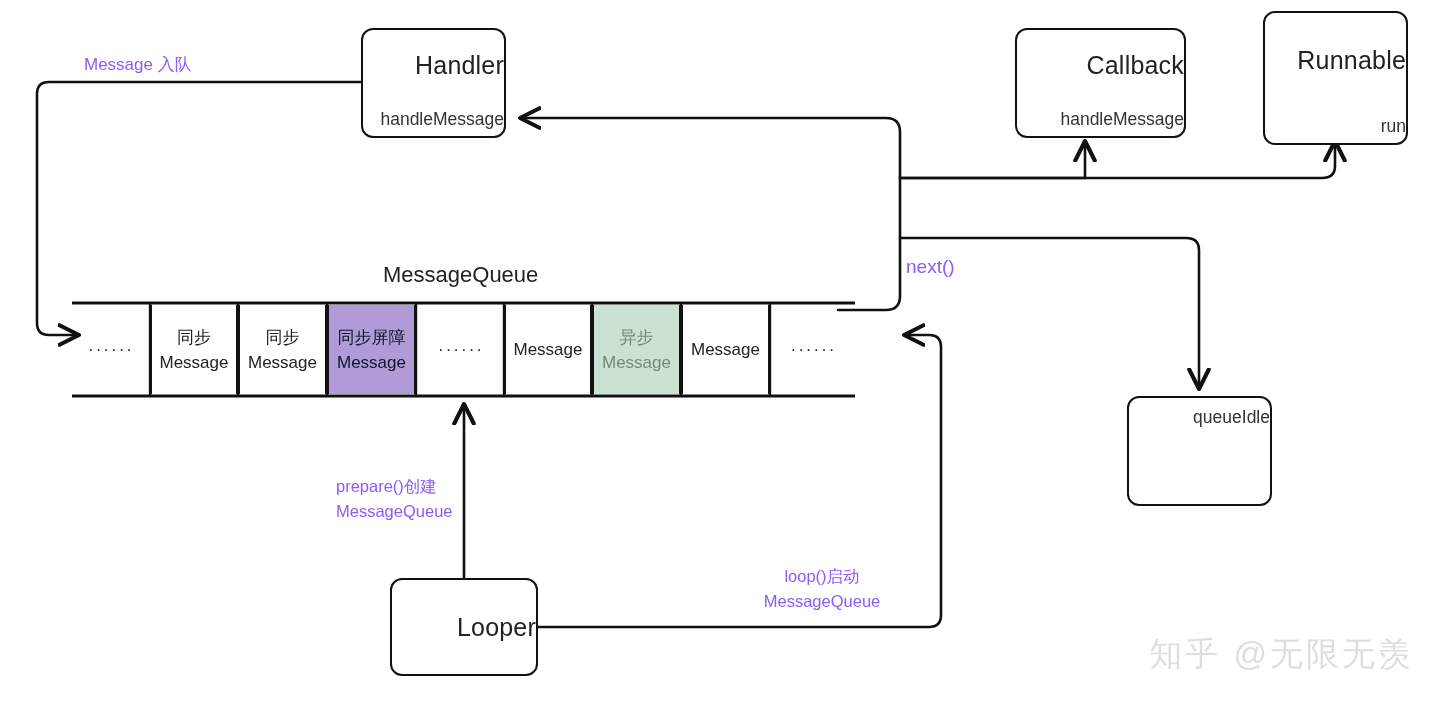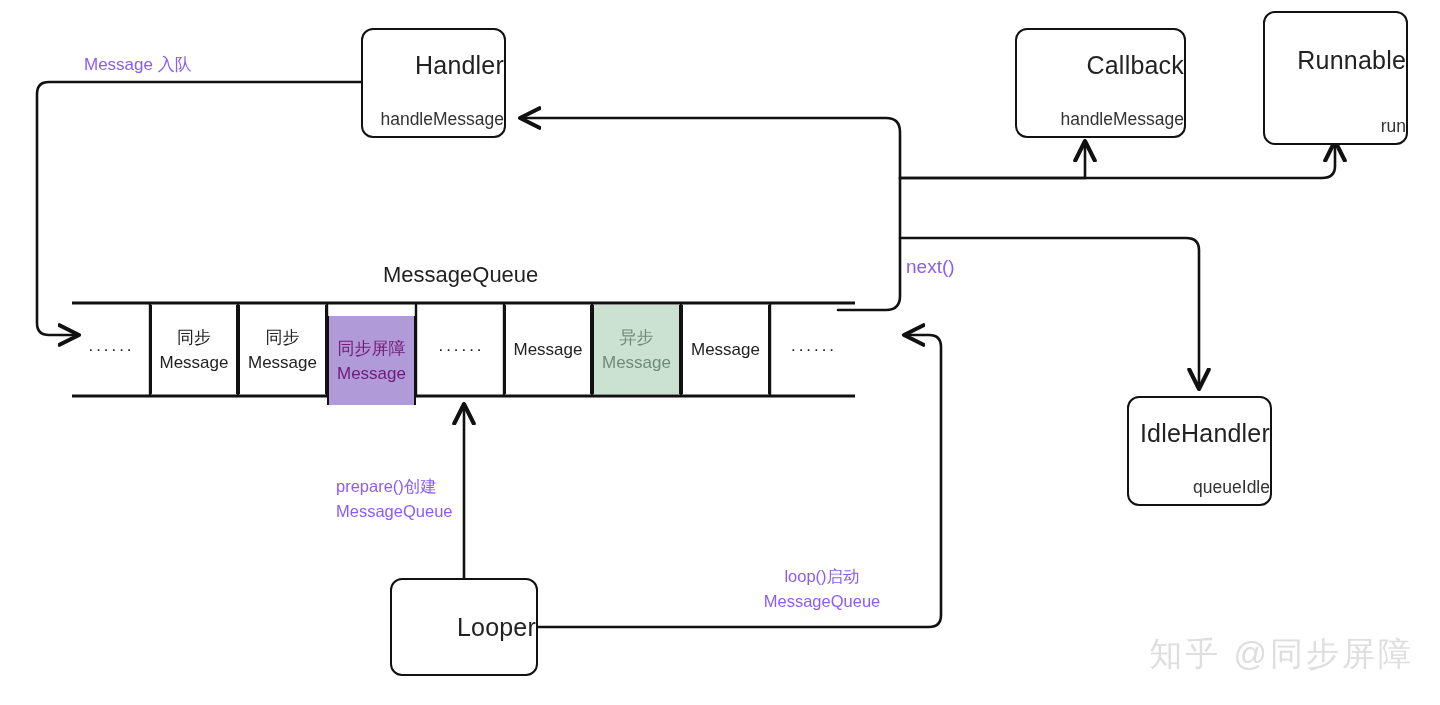--- a/index.html
+++ b/index.html
@@ -72,21 +72,21 @@
   <div class="cell" style="left:150px;top:305px;width:88px;height:89px;">
     <span>同步</span>
     <span>Message</span>
   </div>
 
   <div class="cell" style="left:238px;top:305px;width:89px;height:89px;">
     <span>同步</span>
     <span>Message</span>
   </div>
 
-  <div class="cell" style="left:327px;top:316px;width:89px;height:89px;background:#b09ad8;color:#701a75;">
+  <div class="cell" style="left:327px;top:305px;width:89px;height:89px;background:#b09ad8;color:#0f172a;">
     <span>同步屏障</span>
     <span>Message</span>
   </div>
 
   <div class="cell dots" style="left:418px;top:305px;width:86px;height:89px;">
     <span>······</span>
   </div>
 
   <div class="cell" style="left:504px;top:305px;width:88px;height:89px;">
     <span>Message</span>
@@ -119,21 +119,20 @@
     <div class="method">handleMessage</div>
   </div>
 
   <div class="node" style="left:1263px;top:11px;width:145px;height:134px;">
     <div class="title">Runnable</div>
     <div class="sep"></div>
     <div class="method">run</div>
   </div>
 
   <div class="node" style="left:1127px;top:396px;width:145px;height:110px;">
-    <div class="title">IdleHandler</div>
     <div class="sep"></div>
     <div class="method">queueIdle</div>
   </div>
 
   <div class="node" style="left:390px;top:578px;width:148px;height:98px;">
     <div class="title">Looper</div>
   </div>
 
   <div class="elabel cn" style="left:84px;top:52px;font-size:17px;">Message 入队</div>
 
@@ -142,15 +141,15 @@
   <div class="elabel" style="left:336px;top:474px;text-align:left;">
     <div>prepare()创建</div>
     <div>MessageQueue</div>
   </div>
 
   <div class="elabel" style="left:737px;top:564px;text-align:center;width:170px;">
     <div>loop()启动</div>
     <div>MessageQueue</div>
   </div>
 
-  <div class="wm">知乎 @同步屏障</div>
+  <div class="wm">知乎 @无限无羡</div>
 
 </div>
 
 </body></html>

